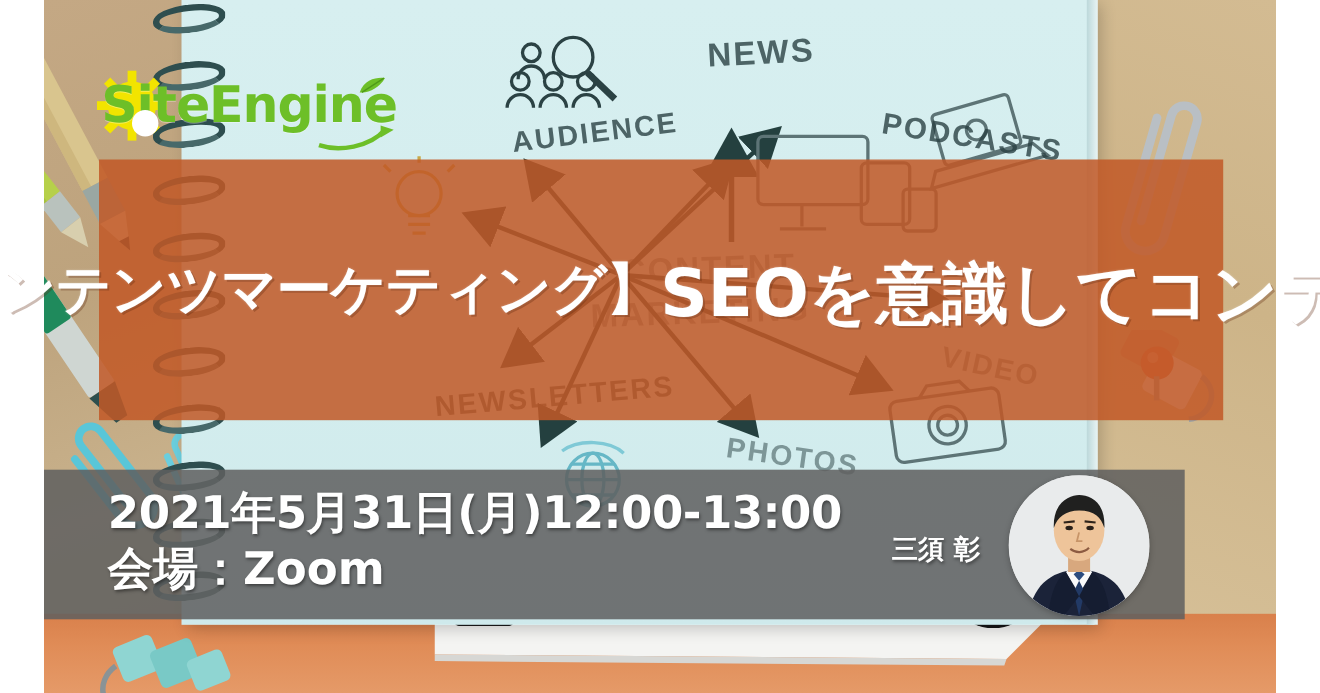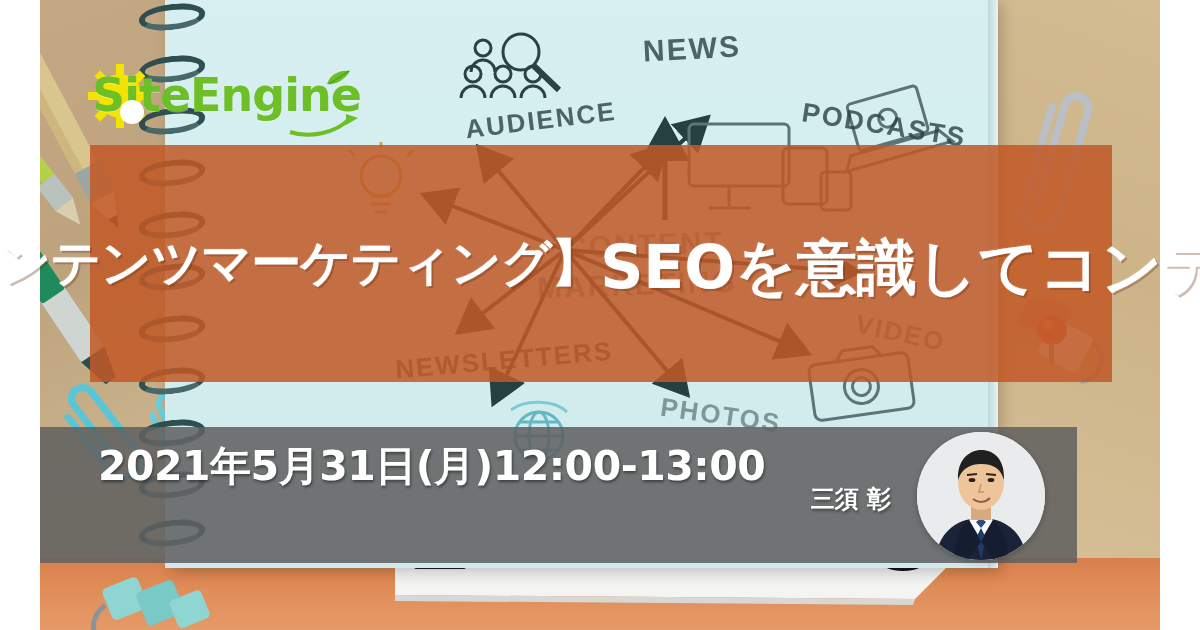--- a/index.html
+++ b/index.html
@@ -388,20 +388,21 @@
 
   <div class="title-band">
     <div class="title-line l1">【これから始めるコンテンツマーケティング】</div>
     <div class="title-line l2">SEOを意識してコンテンツを作り出す</div>
   </div>
 
   <div class="info-band">
 
     <div class="info-left">
       <div class="info-line date">2021年5月31日(月)12:00-13:00</div>
+      <div class="info-line venue">会場：Zoom</div>
     </div>
 
     <div class="speaker">
       <div>三須 彰</div>
     </div>
 
     <div class="avatar">
       <svg viewBox="0 0 128 128" width="128" height="128">
         <rect width="128" height="128" fill="#e9ebec"></rect>
 

